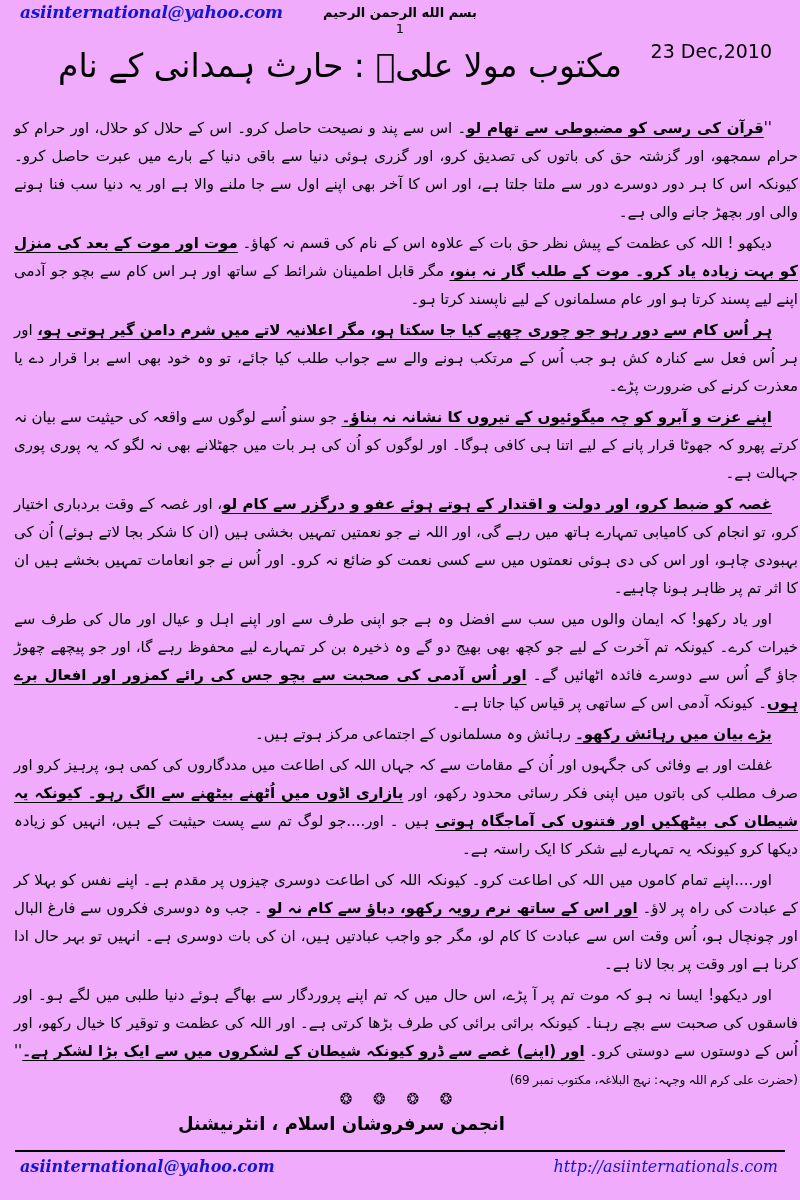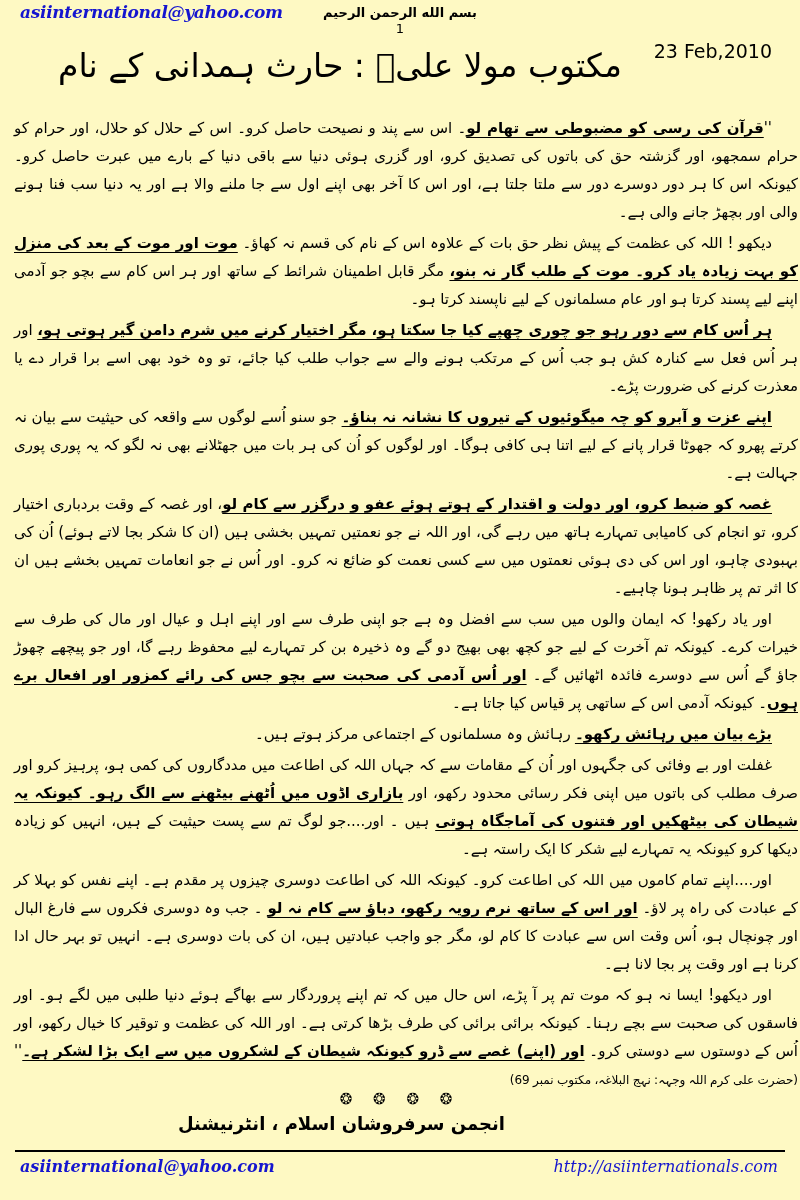--- a/index.html
+++ b/index.html
@@ -2,21 +2,21 @@
 <html lang="ur"><head>
 <meta charset="utf-8">
 <style>
   html,body{margin:0;padding:0;}
   body{
     width:800px;height:1200px;
     background:#ffffff;color:#000000;
     font-family:"DejaVu Sans",sans-serif;
     position:relative;overflow:hidden;
   }
-  .page{position:absolute;inset:0;width:800px;height:1200px;background:#fef9c3;}
+  .page{position:absolute;inset:0;width:800px;height:1200px;background:#f0abfc;}
 
   
   .hdr-email{
     position:absolute;top:2px;left:20px;
     font-family:"DejaVu Serif",serif;
     font-style:italic;font-weight:bold;
     font-size:17px;color:#1515cf;
     letter-spacing:-0.3px;
   }
   .bismillah{
@@ -78,27 +78,27 @@
   }
 </style>
 </head>
 <body>
 
 <div class="page">
 
   <div class="hdr-email">asiinternational@yahoo.com</div>
   <div class="bismillah">بسم الله الرحمن الرحيم</div>
   <div class="page-num">1</div>
-  <div class="hdr-date">23 Feb,2010</div>
+  <div class="hdr-date">23 Dec,2010</div>
   <div class="doc-title">مکتوب مولا علیؑ : حارث ہمدانی کے نام</div>
 
   <div class="body-text" id="body-text">
       <p><span>''</span><span class="emph">قرآن کی رسی کو مضبوطی سے تھام لو</span><span>۔ اس سے پند و نصیحت حاصل کرو۔ اس کے حلال کو حلال، اور حرام کو حرام سمجھو، اور گزشتہ حق کی باتوں کی تصدیق کرو،  اور گزری ہوئی دنیا سے باقی دنیا کے بارے میں عبرت حاصل کرو۔ کیونکہ اس کا ہر دور دوسرے دور سے ملتا جلتا ہے، اور اس کا آخر بھی اپنے اول سے جا ملنے والا ہے اور یہ دنیا سب فنا ہونے والی اور بچھڑ جانے والی ہے۔</span></p>
       <p><span>دیکھو !   اللہ کی عظمت کے پیش نظر حق بات کے علاوہ اس کے نام کی قسم نہ کھاؤ۔ </span><span class="emph">موت اور موت کے بعد کی منزل کو بہت زیادہ یاد کرو۔ موت کے طلب گار نہ بنو،</span><span>  مگر قابل اطمینان شرائط کے ساتھ اور ہر اس کام سے بچو جو آدمی اپنے لیے پسند کرتا ہو اور عام مسلمانوں کے لیے ناپسند کرتا ہو۔</span></p>
-      <p><span class="emph">ہر اُس کام سے دور رہو جو چوری چھپے کیا جا سکتا ہو، مگر اختیار کرنے میں شرم دامن گیر ہوتی ہو،</span><span> اور ہر اُس فعل سے کنارہ کش ہو جب اُس کے مرتکب ہونے والے سے جواب طلب کیا جائے،  تو وہ خود بھی اسے برا قرار دے یا معذرت کرنے کی ضرورت پڑے۔</span></p>
+      <p><span class="emph">ہر اُس کام سے دور رہو جو چوری چھپے کیا جا سکتا ہو، مگر اعلانیہ لاتے میں شرم دامن گیر ہوتی ہو،</span><span> اور ہر اُس فعل سے کنارہ کش ہو جب اُس کے مرتکب ہونے والے سے جواب طلب کیا جائے،  تو وہ خود بھی اسے برا قرار دے یا معذرت کرنے کی ضرورت پڑے۔</span></p>
       <p><span class="emph">اپنے عزت و آبرو کو چہ میگوئیوں کے تیروں کا نشانہ نہ بناؤ۔</span><span>  جو سنو اُسے لوگوں سے واقعہ کی حیثیت سے بیان نہ کرتے پھرو کہ جھوٹا قرار پانے کے لیے اتنا ہی کافی ہوگا۔  اور لوگوں کو اُن کی ہر بات میں جھٹلانے بھی نہ لگو کہ یہ پوری پوری جہالت ہے۔</span></p>
       <p><span class="emph">غصہ کو ضبط کرو،  اور دولت و اقتدار کے ہوتے ہوئے عفو و درگزر سے کام لو</span><span>،  اور غصہ کے وقت بردباری اختیار کرو،  تو انجام کی کامیابی تمہارے ہاتھ میں رہے گی،  اور اللہ نے جو نعمتیں تمہیں بخشی ہیں (ان کا شکر بجا لاتے ہوئے) اُن کی بہبودی چاہو، اور اس کی دی ہوئی نعمتوں میں سے کسی نعمت کو ضائع نہ کرو۔  اور اُس نے جو انعامات تمہیں بخشے ہیں ان کا اثر تم پر ظاہر ہونا چاہیے۔</span></p>
       <p><span>اور یاد رکھو! کہ ایمان والوں میں سب سے افضل وہ ہے جو اپنی طرف سے اور اپنے اہل و عیال اور مال کی طرف سے خیرات کرے۔ کیونکہ تم آخرت کے لیے جو کچھ بھی بھیج دو گے وہ ذخیرہ بن کر تمہارے لیے محفوظ رہے گا،  اور جو پیچھے چھوڑ جاؤ گے اُس سے دوسرے فائدہ اٹھائیں گے۔ </span><span class="emph">اور اُس آدمی کی صحبت سے بچو جس کی رائے کمزور اور افعال برے ہوں</span><span>۔ کیونکہ آدمی اس کے ساتھی پر قیاس کیا جاتا ہے۔</span></p>
       <p><span class="emph">بڑے بیان میں رہائش رکھو۔</span><span>   رہائش وہ مسلمانوں کے اجتماعی مرکز ہوتے ہیں۔</span></p>
       <p><span>غفلت اور بے وفائی کی جگہوں اور اُن کے مقامات سے کہ جہاں اللہ کی اطاعت میں مددگاروں کی کمی ہو،  پرہیز کرو اور صرف مطلب کی باتوں میں اپنی فکر رسائی محدود رکھو،  اور </span><span class="emph">بازاری اڈوں میں اُٹھنے بیٹھنے سے الگ رہو۔ کیونکہ یہ شیطان کی بیٹھکیں اور فتنوں کی آماجگاہ ہوتی</span><span> ہیں ۔  اور....جو لوگ تم سے پست حیثیت کے ہیں، انہیں کو زیادہ دیکھا کرو کیونکہ یہ تمہارے لیے شکر کا ایک راستہ ہے۔</span></p>
       <p><span>اور....اپنے تمام کاموں میں اللہ کی اطاعت کرو۔   کیونکہ اللہ کی اطاعت دوسری چیزوں پر مقدم ہے۔ اپنے نفس کو بہلا کر کے عبادت کی راہ پر لاؤ۔ </span><span class="emph">اور اس کے ساتھ نرم رویہ رکھو،  دباؤ سے کام نہ لو</span><span> ۔  جب وہ دوسری فکروں سے فارغ البال اور چونچال ہو، اُس وقت اس سے عبادت کا کام لو، مگر جو واجب عبادتیں ہیں،  ان کی بات دوسری ہے۔ انہیں تو بہر حال ادا کرنا ہے اور وقت پر بجا لانا ہے۔</span></p>
       <p><span>اور دیکھو! ایسا نہ ہو کہ موت تم پر آ پڑے،  اس حال میں کہ تم اپنے پروردگار سے بھاگے ہوئے دنیا طلبی میں لگے ہو۔  اور فاسقوں کی صحبت سے بچے رہنا۔ کیونکہ برائی برائی کی طرف بڑھا کرتی ہے۔ اور اللہ کی عظمت و توقیر کا خیال رکھو، اور اُس کے دوستوں سے دوستی کرو۔ </span><span class="emph">اور (اپنے) غصے سے ڈرو کیونکہ شیطان کے لشکروں میں سے ایک بڑا لشکر ہے۔</span><span>''   </span><span class="cite">(حضرت علی کرم اللہ وجہہ:  نہج البلاغہ،  مکتوب نمبر 69)</span></p>
     </div>
 
   <div class="stars">❂ ❂ ❂ ❂</div>

